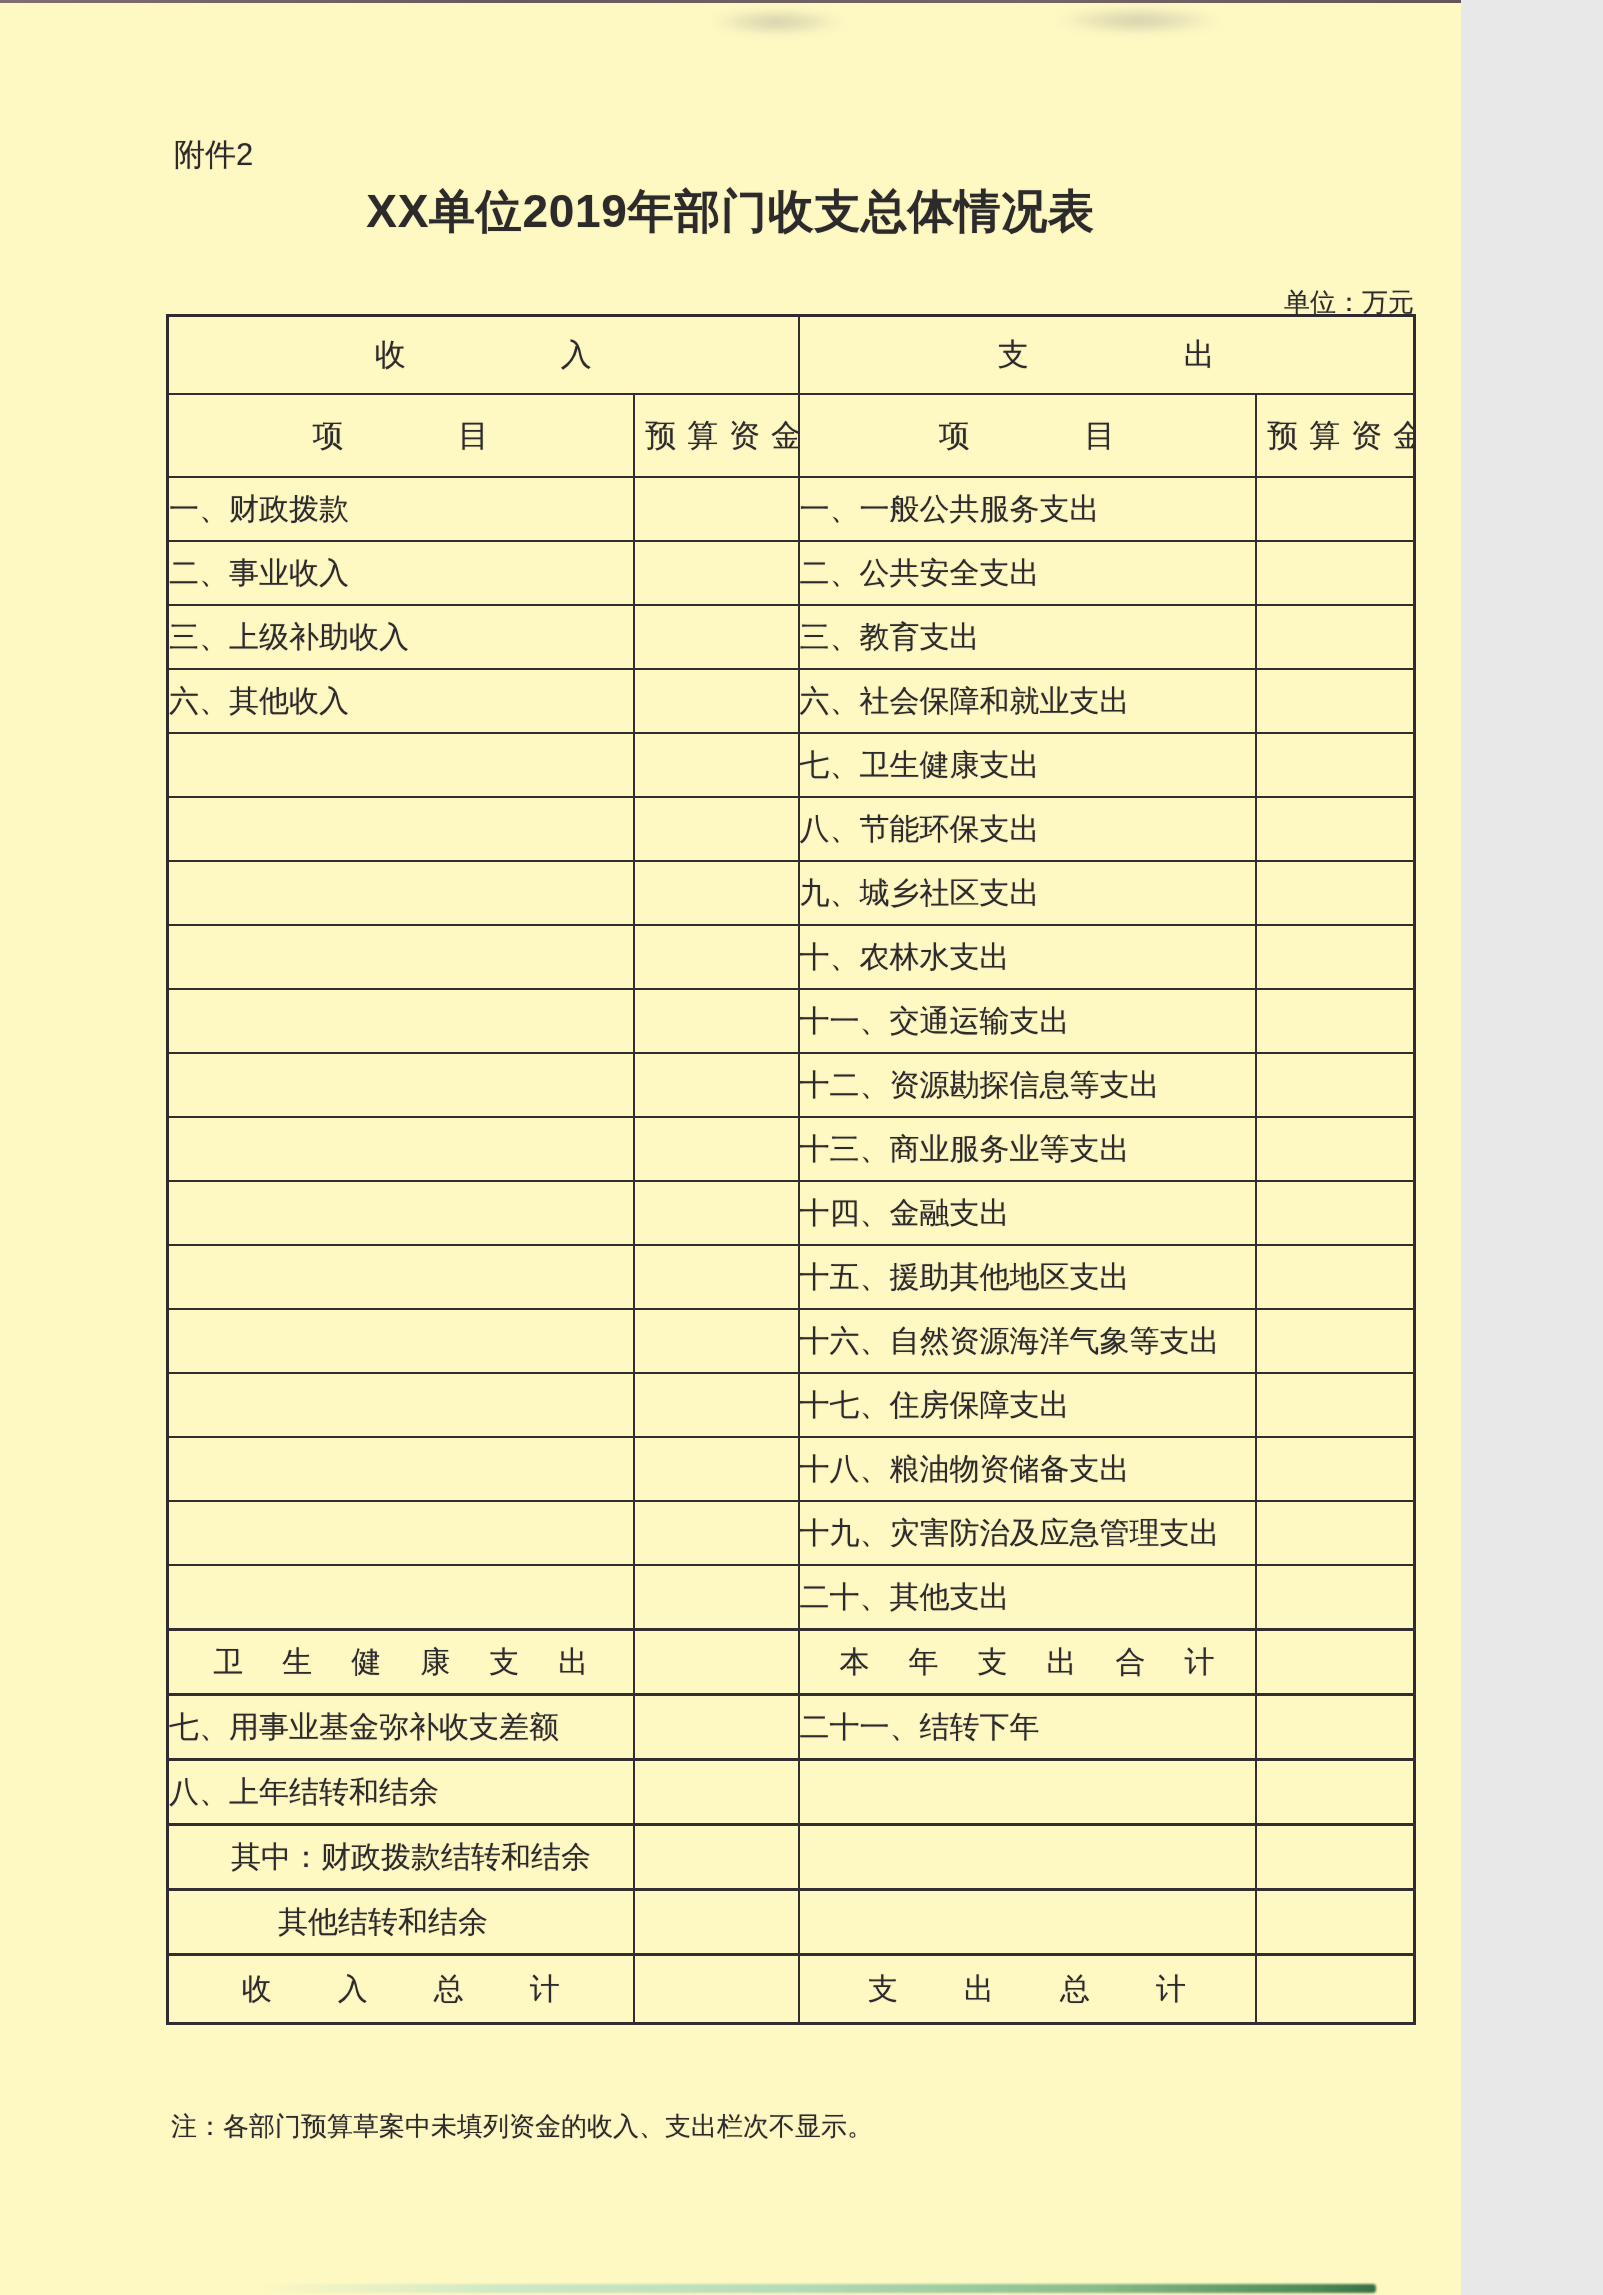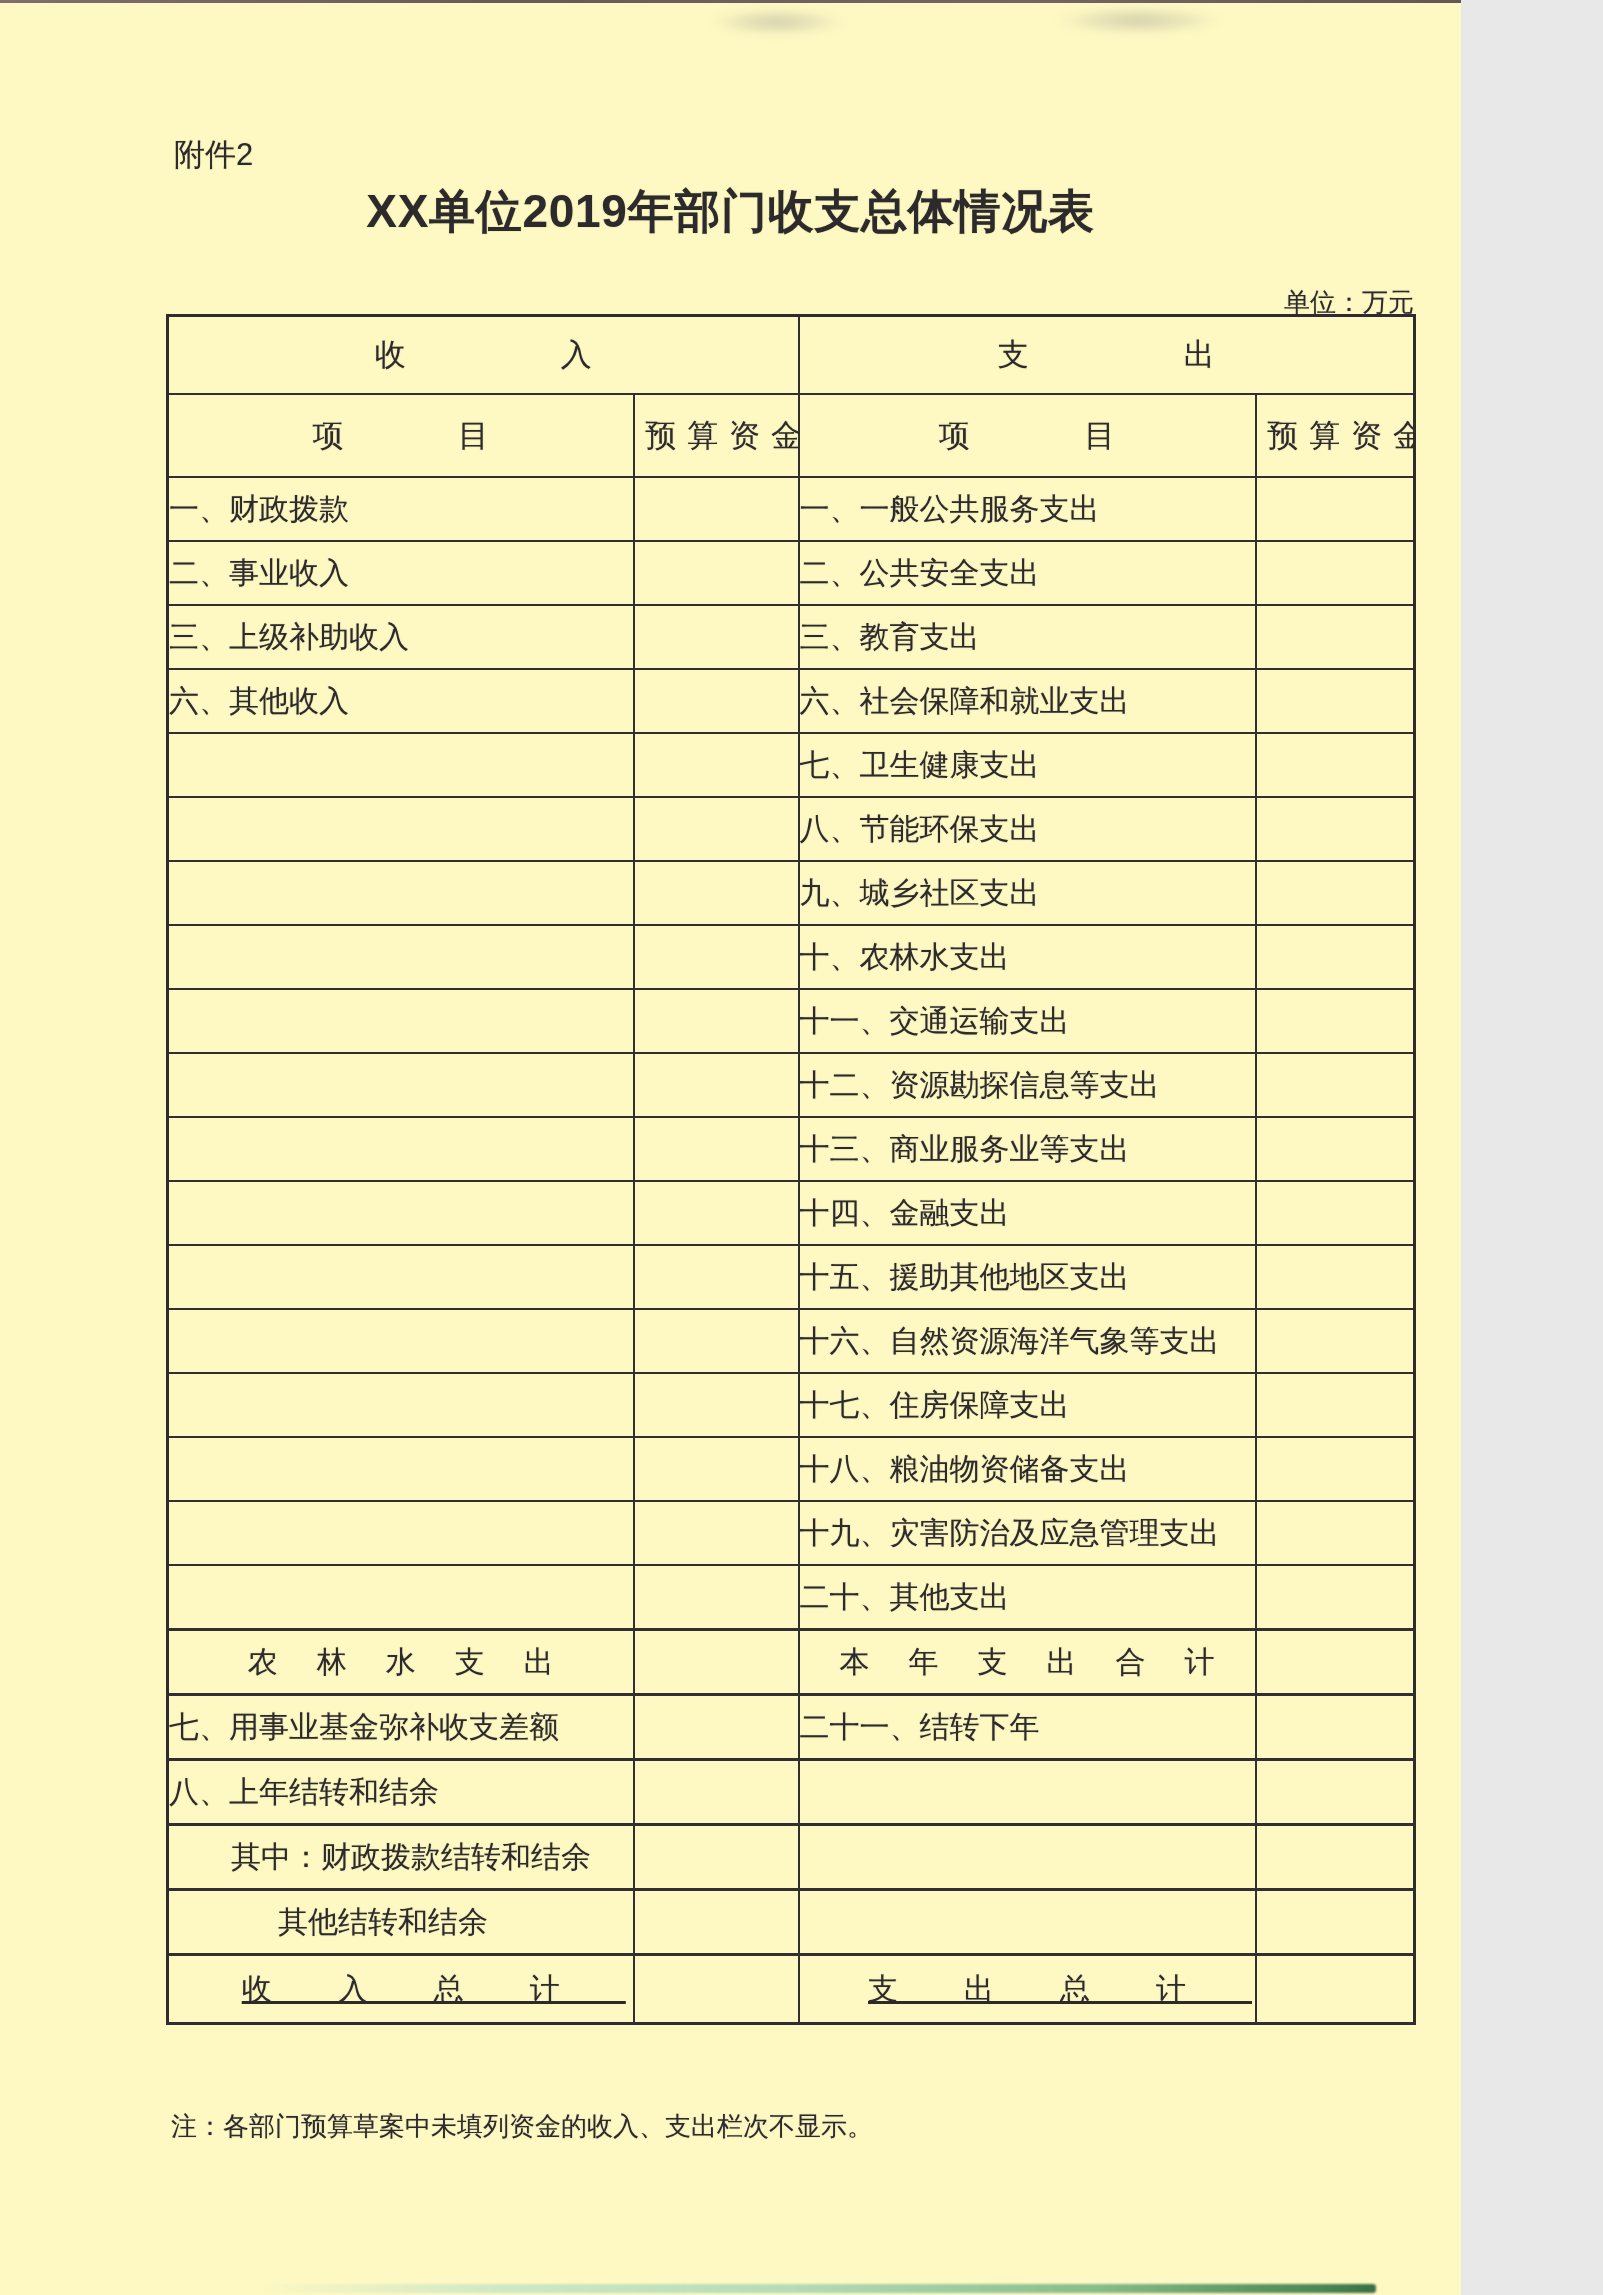--- a/index.html
+++ b/index.html
@@ -88,21 +88,21 @@
 
   
   tr.g-total td,tr.g-adjust td,tr.g-grand td{border-top-width:3.3px;}
   tr.g-grand td{border-bottom-width:3.3px;height:66px;}
   tr.g-total .c-item-l,tr.g-total .c-item-r{
     text-align:center;padding-left:0;
     letter-spacing:1.3em;text-indent:1.3em;
   }
   tr.g-grand .c-item-l,tr.g-grand .c-item-r{
     text-align:center;padding-left:0;
-    letter-spacing:2.2em;text-indent:2.2em;text-decoration:underline;
+    letter-spacing:2.2em;text-indent:2.2em;
   }
   tr.indent-1 .c-item-l{padding-left:62px;}
   tr.indent-2 .c-item-l{padding-left:109px;}
 
   
   .note{
     position:absolute;left:171px;top:2111px;width:1106px;
     font-size:26px;line-height:1.2;
   }
 </style>
@@ -243,21 +243,21 @@
     <td class="c-item-r">十九、灾害防治及应急管理支出</td>
     <td class="c-val"></td>
   </tr>
         <tr class="g-main">
     <td class="c-item-l"></td>
     <td class="c-val"></td>
     <td class="c-item-r">二十、其他支出</td>
     <td class="c-val"></td>
   </tr>
         <tr class="g-total">
-    <td class="c-item-l">农林水支出</td>
+    <td class="c-item-l">卫生健康支出</td>
     <td class="c-val"></td>
     <td class="c-item-r">本年支出合计</td>
     <td class="c-val"></td>
   </tr>
         <tr class="g-adjust">
     <td class="c-item-l">七、用事业基金弥补收支差额</td>
     <td class="c-val"></td>
     <td class="c-item-r">二十一、结转下年</td>
     <td class="c-val"></td>
   </tr>

